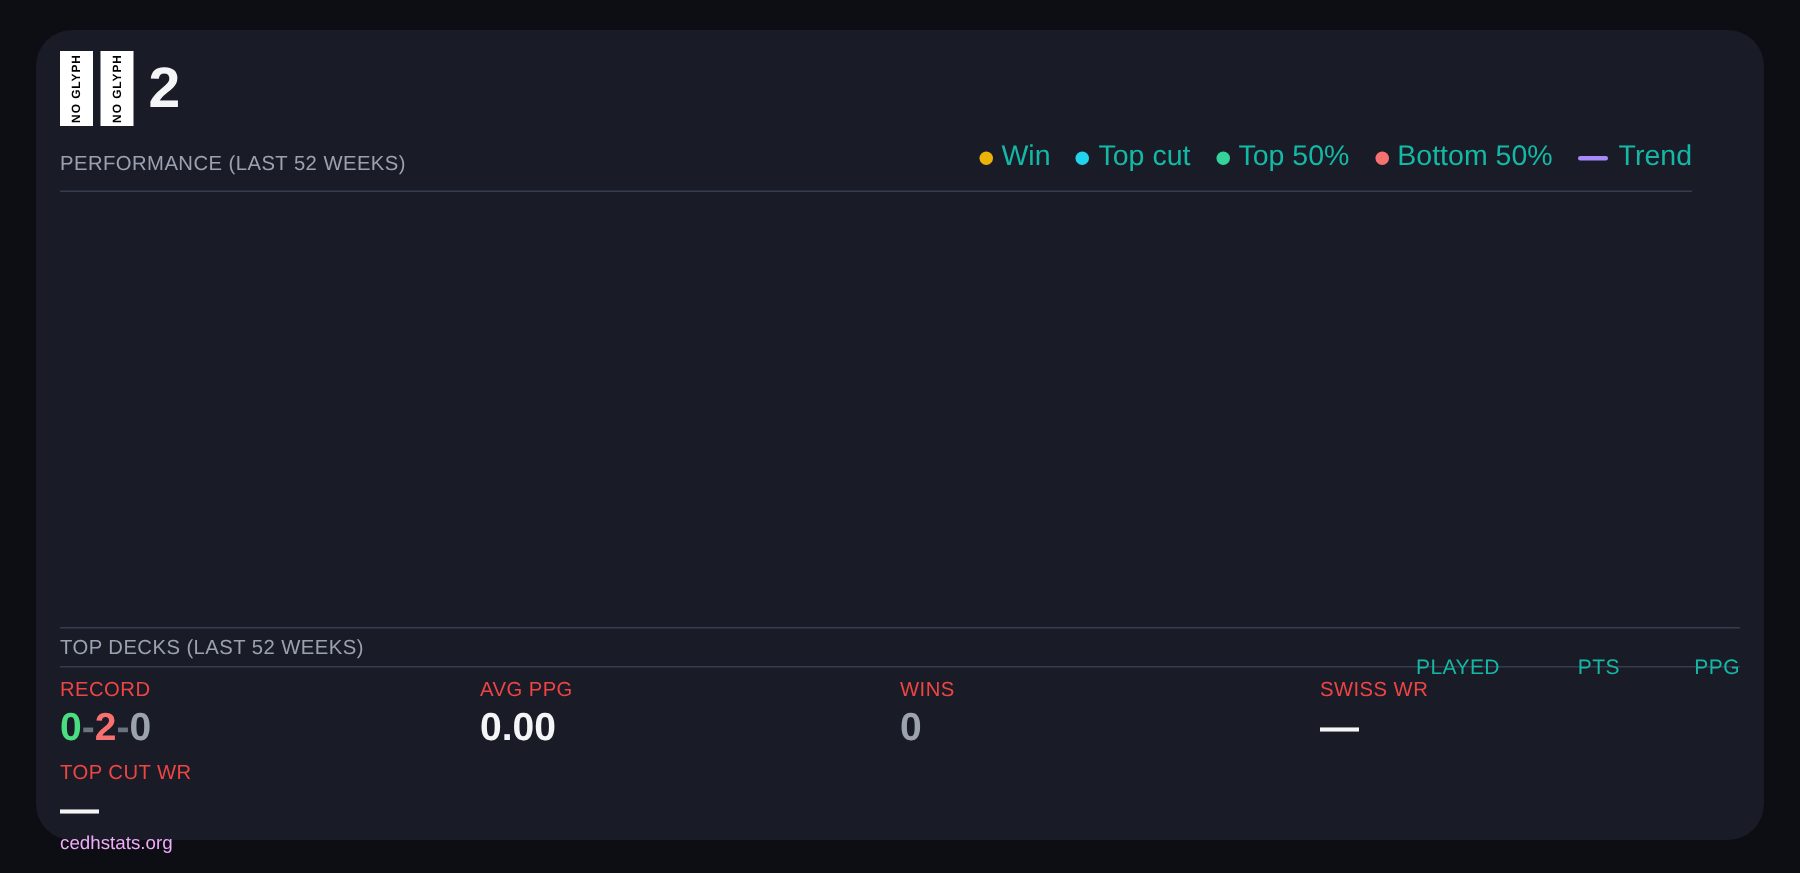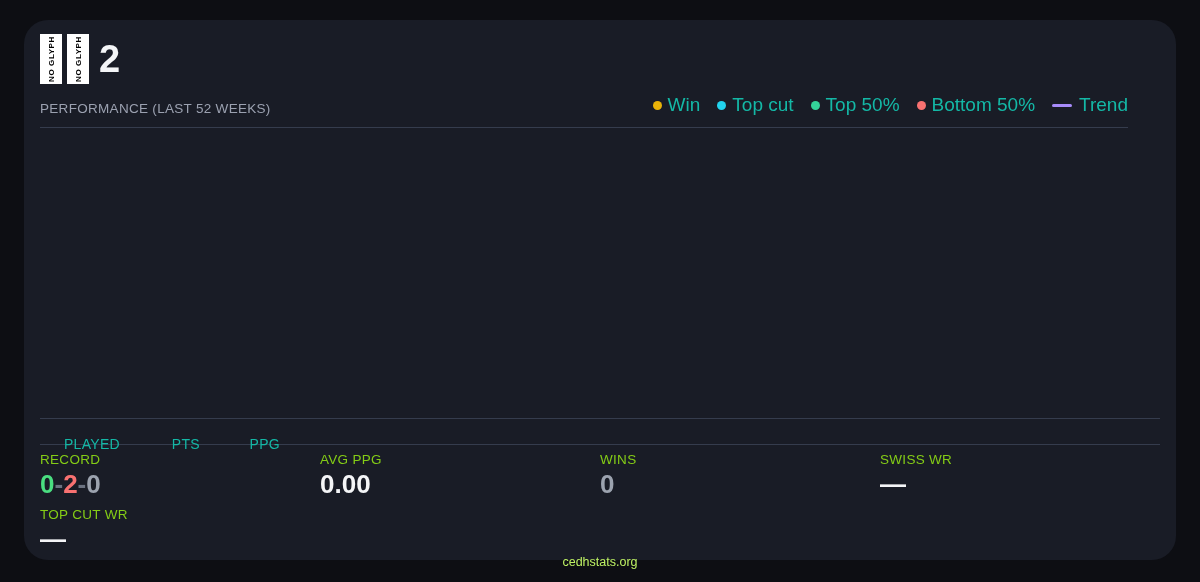--- a/index.html
+++ b/index.html
@@ -121,40 +121,40 @@
   .stats-grid {
     display: grid;
     grid-template-columns: repeat(4, 1fr);
     grid-row-gap: 7px;
     margin-top: 7px;
   }
   .stat-label {
     font-size: 13.5px;
     font-weight: 500;
     letter-spacing: 0.3px;
-    color: #84cc16;
+    color: #ef4444;
     margin-bottom: 3px;
   }
   .stat-value {
     font-size: 26px;
     font-weight: 700;
     color: #f4f5f7;
     line-height: 1.15;
   }
   .stat-value.muted { color: #9ca3af; }
   .rec-win  { color: #4ade80; }
   .rec-loss { color: #f87171; }
   .rec-draw { color: #9ca3af; }
   .rec-sep  { color: #6b7280; }
   
   .card-footer {
     margin-top: auto;
-    text-align: center;
+    text-align: left;
     font-size: 12.5px;
-    color: #bef264;
+    color: #f0abfc;
     padding-bottom: 2px;
   }
 </style>
 </head>
 <body>
 
 <div class="card">
 
   <div class="title-row">
     <span class="noglyph-box">
@@ -188,20 +188,21 @@
       <span class="legend-item">
         <span class="legend-line" style="background: rgb(167, 139, 250);"></span>
         <span>Trend</span>
       </span>
     </div>
   </div>
 
   <div class="chart-area"></div>
 
   <div class="decks-header">
+    <span class="section-heading">TOP DECKS (LAST 52 WEEKS)</span>
     <div class="decks-cols">
       <span class="decks-col">PLAYED</span>
       <span class="decks-col">PTS</span>
       <span class="decks-col">PPG</span>
     </div>
   </div>
 
   <div class="stats-grid">
 
     <div class="stat-cell">

